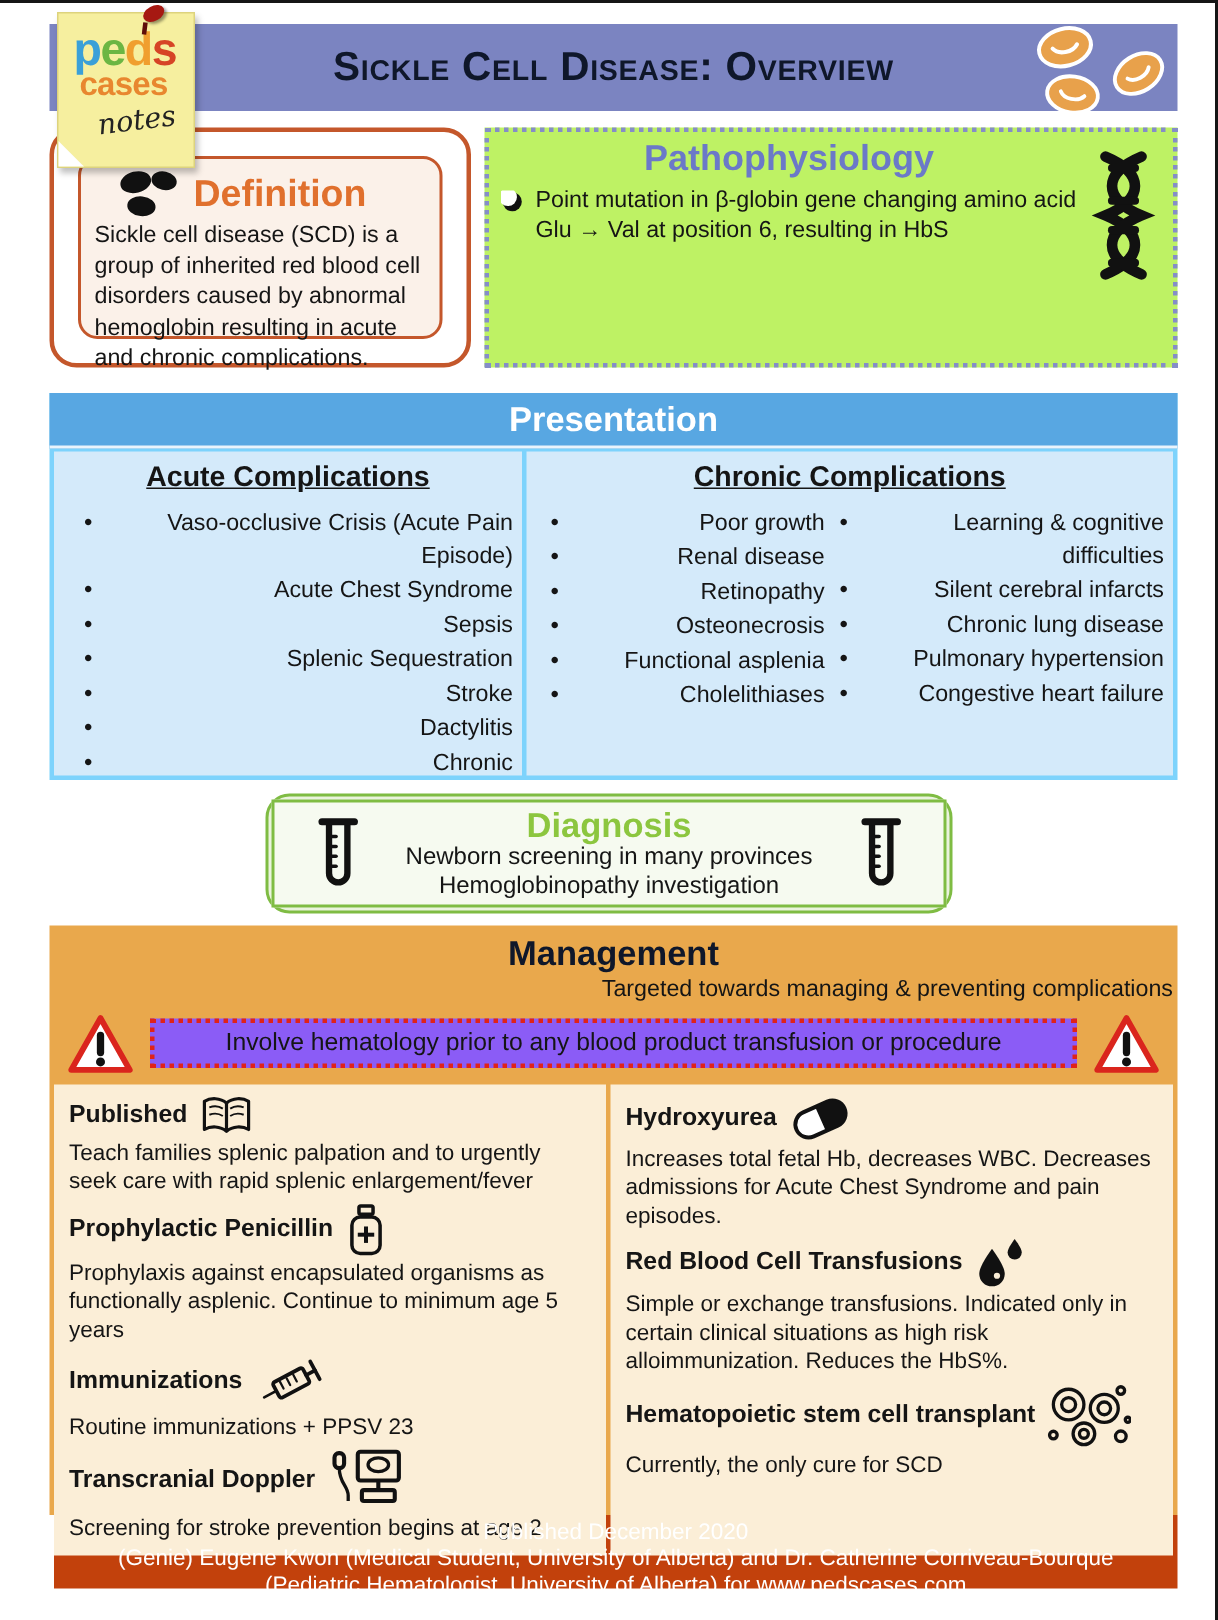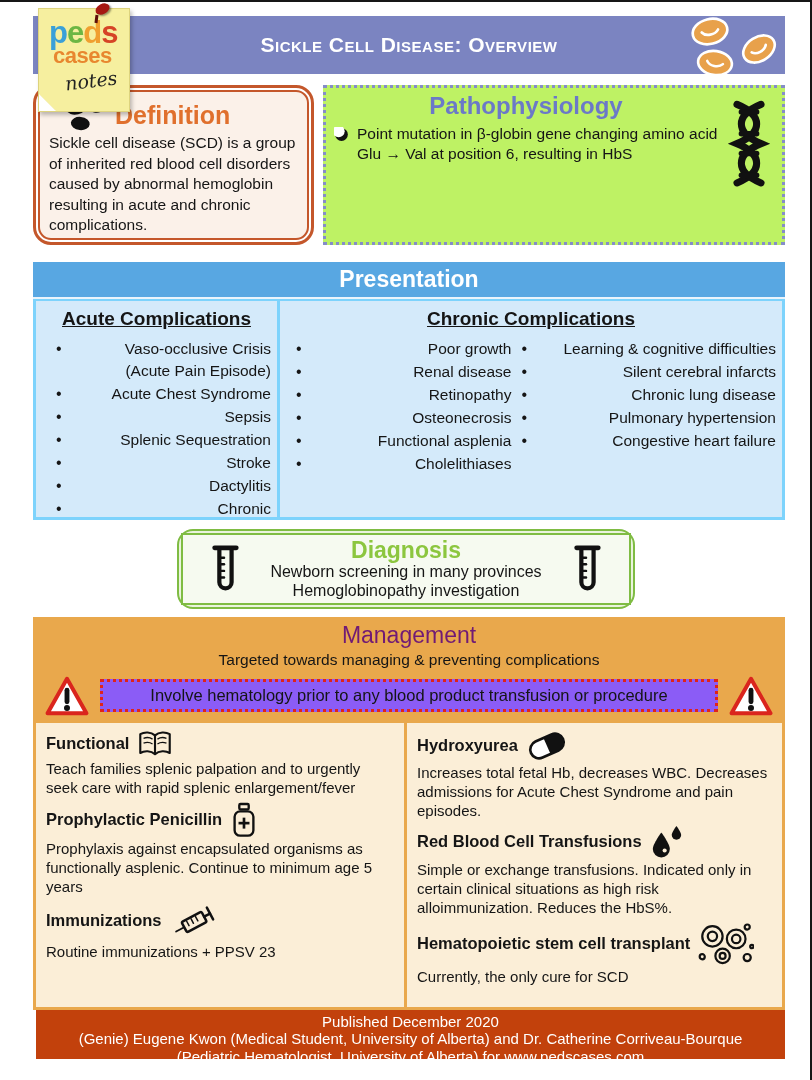--- a/index.html
+++ b/index.html
@@ -4,21 +4,21 @@
 <style>
   * { margin:0; padding:0; box-sizing:border-box; }
   body { background:#fff; font-family:"Liberation Sans", sans-serif; color:#151515; }
   .page { position:relative; width:812px; height:1080px; background:#fff; overflow:hidden; }
   .edge-top { position:absolute; top:0; left:0; width:100%; height:2px; background:#161616; }
   .edge-right { position:absolute; top:0; right:0; width:2px; height:100%; background:#161616; }
 
   
   .banner { position:relative; margin:16px 27px 0 33px; height:58px; background:#7b84c1; }
   .banner-title { position:absolute; left:0; right:0; top:50%; transform:translateY(-50%);
-    text-align:center; color:#ffffff; font-weight:bold; font-size:21px;
+    text-align:center; color:#0f172a; font-weight:bold; font-size:27px;
     font-variant:small-caps; letter-spacing:.5px; }
   .rbc-group { position:absolute; right:6px; top:-4px; width:92px; height:66px; }
   .rbc { position:absolute; }
   .rbc1 { left:2px; top:4px; transform:rotate(-14deg); }
   .rbc2 { right:0; top:22px; transform:rotate(-32deg); }
   .rbc3 { left:8px; top:36px; transform:rotate(8deg); }
 
   .logo-note { position:absolute; left:38px; top:8px; width:92px; height:104px;
     background:#f6ef9f; border:1px solid #ddd37d; box-shadow:2px 3px 4px rgba(0,0,0,.25); z-index:3; padding:10px 4px 0 10px; }
   .logo-pin { position:absolute; top:-5px; left:56px; width:15px; height:10px; background:#a61812;
@@ -29,41 +29,41 @@
   .logo-cases { font-size:22px; font-weight:bold; color:#e8872f; letter-spacing:-.5px; margin:-4px 0 0 4px; }
   .logo-notes { font-family:"DejaVu Serif", serif; font-style:italic; font-size:19px; color:#222;
     margin:0 0 0 16px; transform:rotate(-7deg); }
   .logo-fold { position:absolute; bottom:0; left:0; width:0; height:0;
     border-bottom:17px solid #fff; border-right:17px solid transparent; }
   .logo-fold2 { position:absolute; bottom:0; left:0; width:0; height:0;
     border-top:15px solid #e4da84; border-left:15px solid transparent; transform:translate(1px,-1px) rotate(180deg); }
 
   
   .row-def { display:flex; gap:9px; margin:11px 27px 0 33px; height:160px; }
-  .def-outer { width:281px; border:3px solid #c4572b; border-radius:18px; padding:2px; background:#fff; }
+  .def-outer { width:281px; border:3px solid #c4572b; border-radius:18px; padding:16px; background:#fff; }
   .def-inner { height:100%; border:2px solid #c4572b; border-radius:13px; background:#fbf1e9; padding:4px 9px; }
   .def-head { display:flex; align-items:center; gap:8px; margin:2px 0 1px 14px; }
   .def-title { color:#e0702d; font-weight:bold; font-size:25px; }
   .def-body { font-size:15.5px; line-height:1.33; }
 
   .patho { flex:1; border:3px dotted #858dc8; background:#bef264; position:relative; padding:4px 64px 4px 8px; }
   .patho-title { text-align:center; color:#6b79c8; font-weight:bold; font-size:24px; margin-bottom:4px; }
   .patho-bullet { display:flex; gap:8px; margin-bottom:9px; }
   .patho-bullet svg { flex:0 0 auto; margin-top:3px; }
   .patho-text { font-size:15.5px; line-height:1.28; }
   .dna { position:absolute; right:10px; top:12px; }
 
   
   .presentation { margin:17px 27px 0 33px; background:#7dd3fc; padding:0 3px 3px 3px; }
   .pres-header { height:37px; display:flex; align-items:center; justify-content:center;
     color:#fff; font-weight:bold; font-size:23px; margin:0 -3px 2px -3px; background:#58a7e2;
     border-bottom:2px solid #eaf4fc; }
   .pres-boxes { display:flex; gap:3px; height:216px; }
   .pres-box { background:#d4eafa; padding:7px 6px; }
-  .pres-box.acute { width:241px; }
+  .pres-box.acute { width:312px; }
   .pres-box.chronic { flex:1; }
   .pres-box-title { text-align:center; font-weight:bold; font-size:19px; text-decoration:underline; margin-bottom:8px; }
   ul.dotlist { list-style:none;text-align:right; }
   ul.dotlist li { position:relative; padding-left:42px; font-size:15.5px; line-height:1.42; margin-bottom:1px; }
   ul.dotlist li::before { content:"•"; position:absolute; left:14px; top:0; font-size:16px; }
   .chronic-cols { display:flex; }
   .chronic-cols .c1 { width:46%; }
   .chronic-cols .c2 { width:54%; }
   .chronic-cols ul.dotlist li { padding-left:36px; }
   .chronic-cols ul.dotlist li::before { left:10px; }
@@ -73,22 +73,22 @@
     padding:2px; background:#eaf3dd; height:80px; }
   .diag-inner { height:100%; border:2px solid #7fbc43; border-radius:0; background:#f6faf0;
     display:flex; align-items:center; justify-content:space-between; padding:2px 26px; position:relative; }
   .diag-center { text-align:center; flex:1; }
   .diag-title { color:#8cc63f; font-weight:bold; font-size:23px; line-height:1.05; }
   .diag-line { font-size:16px; line-height:1.2; }
 
   
   .mgmt { margin:8px 27px 0 33px; height:393px; background:#e9a84c; padding:3px 3px 3px 3px;
     display:flex; flex-direction:column; }
-  .mgmt-title { text-align:center; color:#701a75; font-weight:normal; font-size:23px; line-height:1.2; margin-top:2px; }
-  .mgmt-subtitle { text-align:center; font-size:15.5px; margin:1px 0 6px; }
+  .mgmt-title { text-align:center; color:#0f172a; font-weight:bold; font-size:23px; line-height:1.2; margin-top:2px; }
+  .mgmt-subtitle { text-align:right; font-size:15.5px; margin:1px 0 6px; }
   .warn-row { display:flex; align-items:center; gap:10px; margin:0 8px 6px; }
   .warn-box { flex:1; border:3px dotted #e0231a; background:#8b5cf6; text-align:center;
     font-size:16.5px; padding:4px 4px; }
   .mgmt-cols { flex:1; display:flex; gap:3px; }
   .mgmt-col { background:#fbeed7; padding:7px 10px 4px; }
   .mgmt-col.left { width:368px; }
   .mgmt-col.right { flex:1; }
   .blk { margin-bottom:5px; }
   .blk-title { display:flex; align-items:center; gap:8px; font-weight:bold; font-size:16.5px; }
   .blk-title svg { flex:0 0 auto; }
@@ -260,21 +260,21 @@
         <line x1="26" y1="17" x2="26" y2="30" stroke="#111" stroke-width="5.5" stroke-linecap="round"></line>
         <circle cx="26" cy="37" r="3.4" fill="#111"></circle>
       </svg>
     </div>
 
     <div class="mgmt-cols">
 
       <div class="mgmt-col left">
         <div class="blk">
           <div class="blk-title">
-            <span>Functional</span>
+            <span>Published</span>
             <svg width="36" height="28" viewBox="0 0 44 34">
               <g stroke="#111" fill="none" stroke-width="2.6" stroke-linejoin="round">
                 <path d="M22 6.5 C17 2 9 2 4 5 V28 C9 25 17 25 22 29.5 C27 25 35 25 40 28 V5 C35 2 27 2 22 6.5 Z"></path>
                 <line x1="22" y1="6.5" x2="22" y2="29.5"></line>
                 <path d="M8 10 C12 8.5 16 9 19 11 M8 16 C12 14.5 16 15 19 17 M25 11 C28 9 32 8.5 36 10 M25 17 C28 15 32 14.5 36 16" stroke-width="1.6"></path>
               </g>
             </svg>
           </div>
           <div class="blk-body">Teach families splenic palpation and to urgently seek care with rapid splenic enlargement/fever</div>
         </div>
@@ -305,20 +305,36 @@
                 <line x1="26" y1="19" x2="26" y2="25" stroke-width="1.8"></line>
                 <line x1="32" y1="19" x2="32" y2="25" stroke-width="1.8"></line>
                 <line x1="41" y1="24" x2="49" y2="24"></line>
                 <line x1="49" y1="16" x2="49" y2="32"></line>
               </g>
             </svg>
           </div>
           <div class="blk-body">Routine immunizations + PPSV 23</div>
         </div>
 
+        <div class="blk">
+          <div class="blk-title">
+            <span>Transcranial Doppler</span>
+            <svg width="52" height="42" viewBox="0 0 56 46">
+              <g stroke="#111" fill="none" stroke-width="3" stroke-linejoin="round">
+                <rect x="22" y="2" width="30" height="21" rx="2"></rect>
+                <ellipse cx="37" cy="11.5" rx="7.5" ry="5" stroke-width="2.4"></ellipse>
+                <line x1="37" y1="23" x2="37" y2="30"></line>
+                <rect x="25" y="30" width="24" height="8" rx="1.5"></rect>
+                <rect x="5" y="3" width="7" height="11" rx="3.2"></rect>
+                <path d="M8.5 14 C8.5 25 15 27 15 34 L15 38" stroke-width="2.4"></path>
+              </g>
+            </svg>
+          </div>
+          <div class="blk-body">Screening for stroke prevention begins at age 2</div>
+        </div>
       </div>
 
       <div class="mgmt-col right">
         <div class="blk">
           <div class="blk-title">
             <span>Hydroxyurea</span>
             <svg width="42" height="32" viewBox="0 0 48 34">
               <g transform="rotate(-24 24 17)">
                 <rect x="4" y="7" width="40" height="20" rx="10" fill="#fff" stroke="#111" stroke-width="3"></rect>
                 <path d="M24 7 h10 a10 10 0 0 1 0 20 h-10 z" fill="#111"></path>

